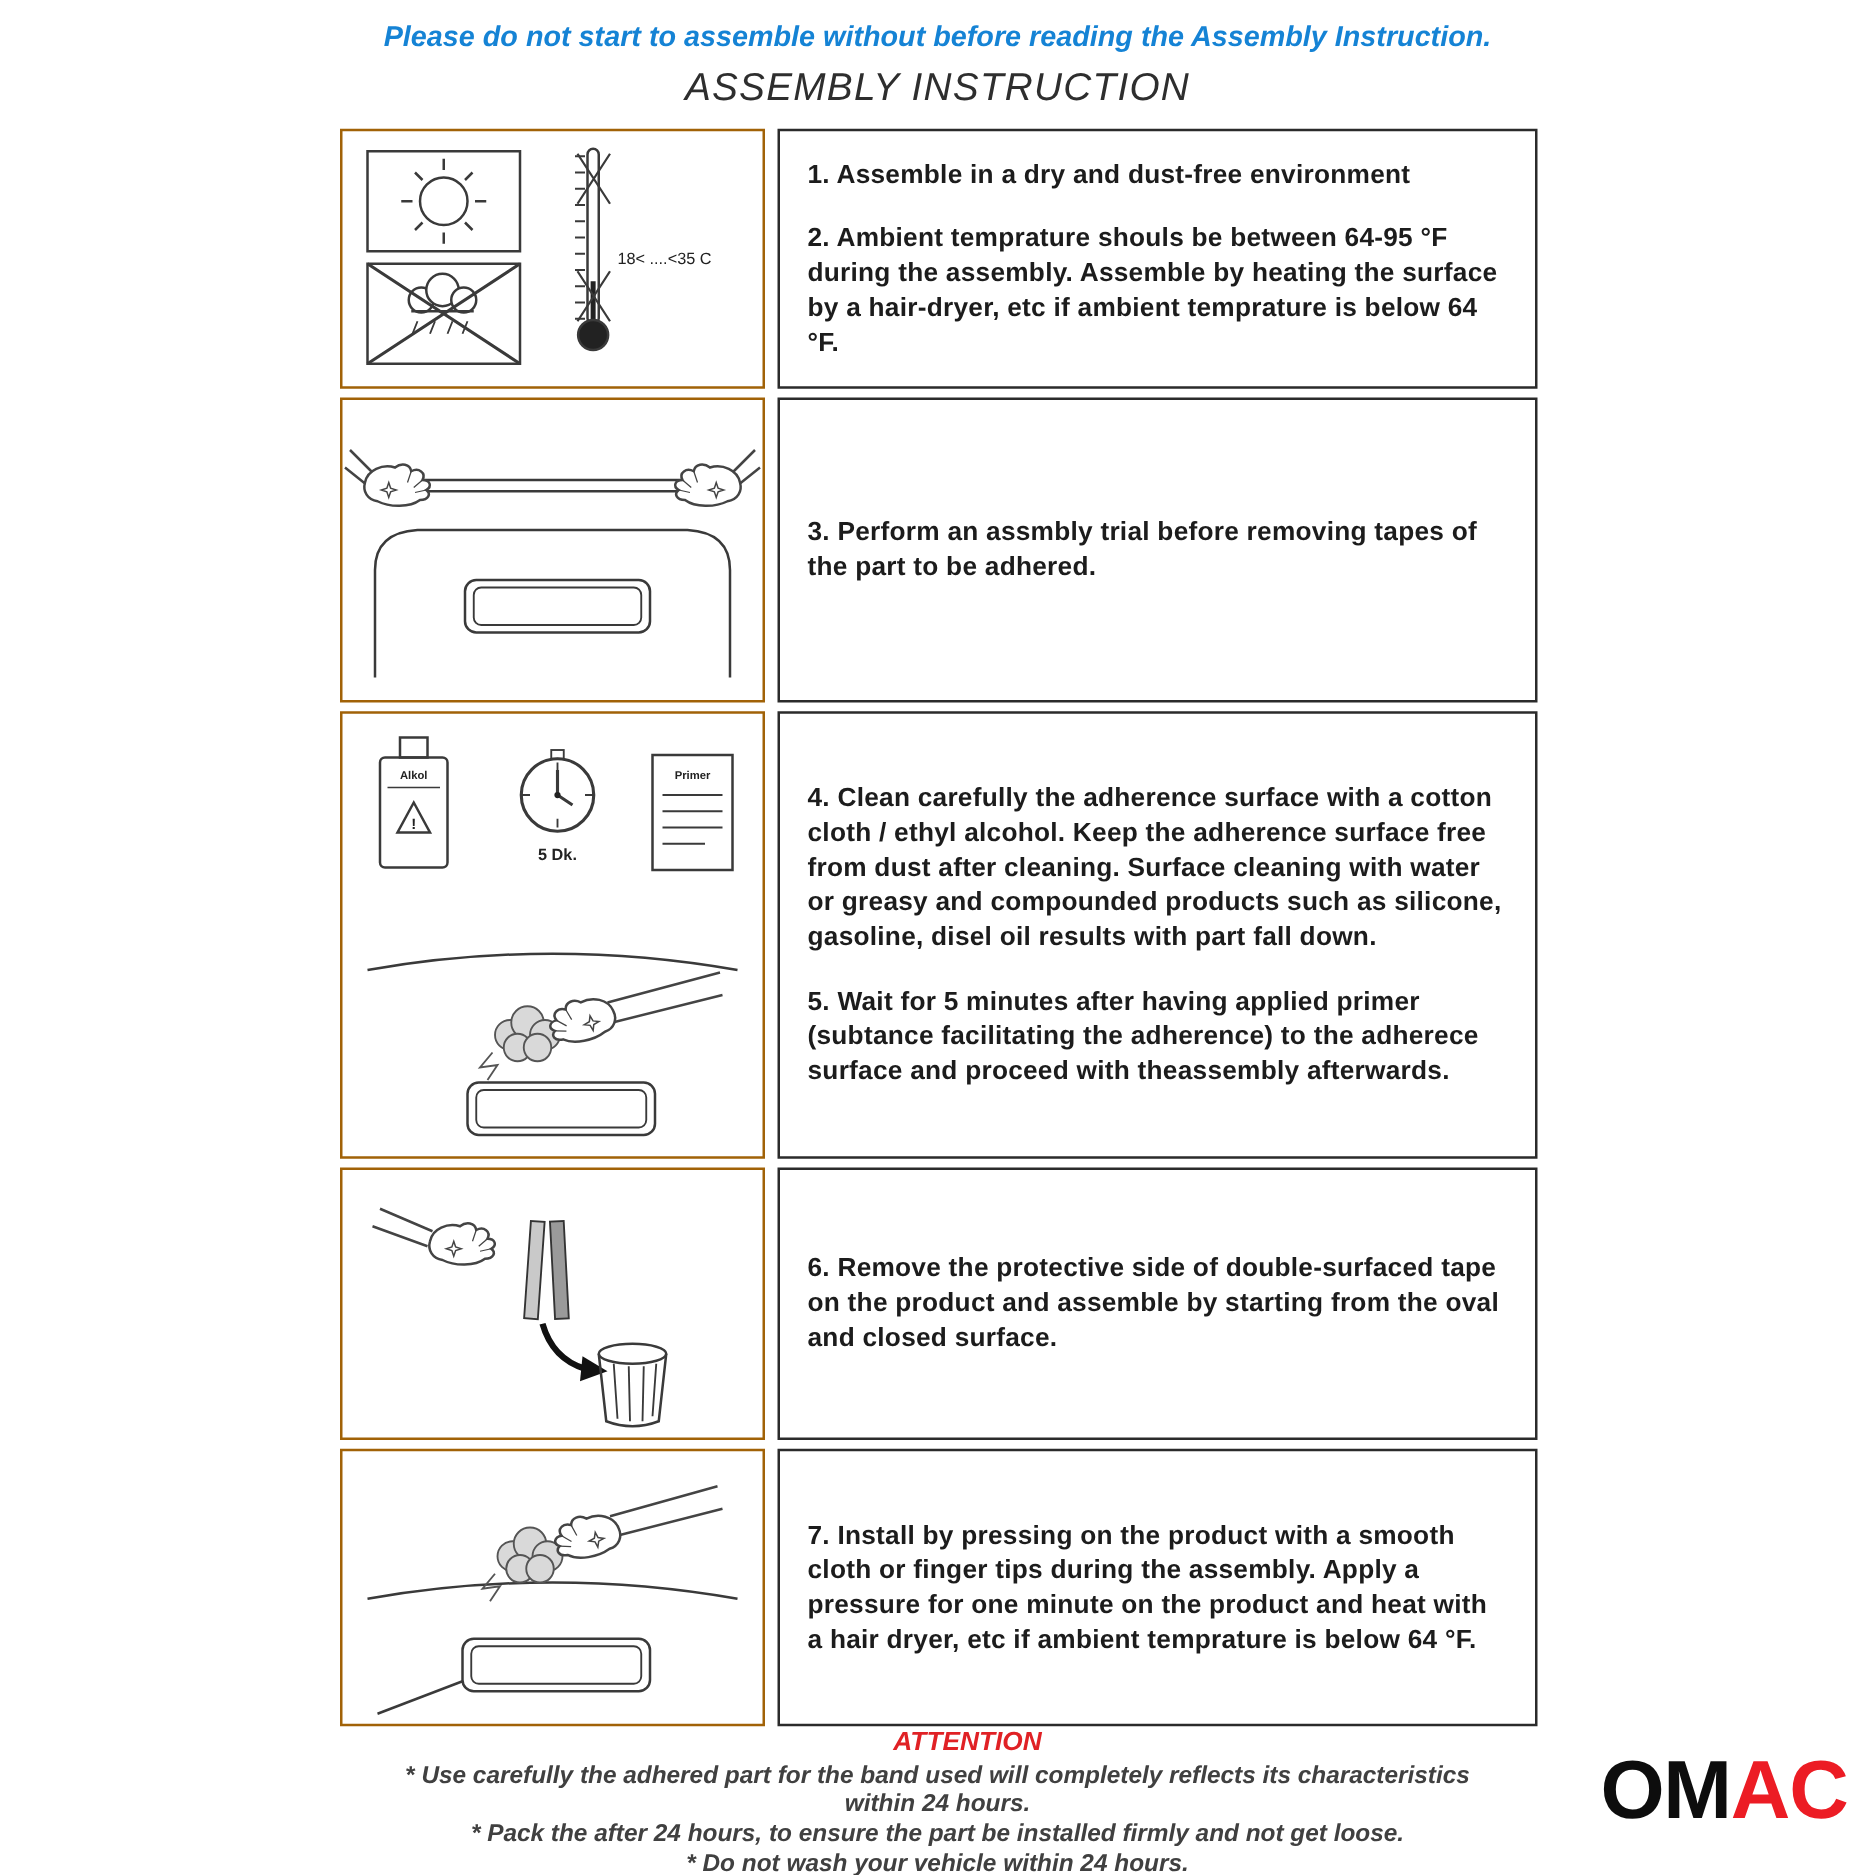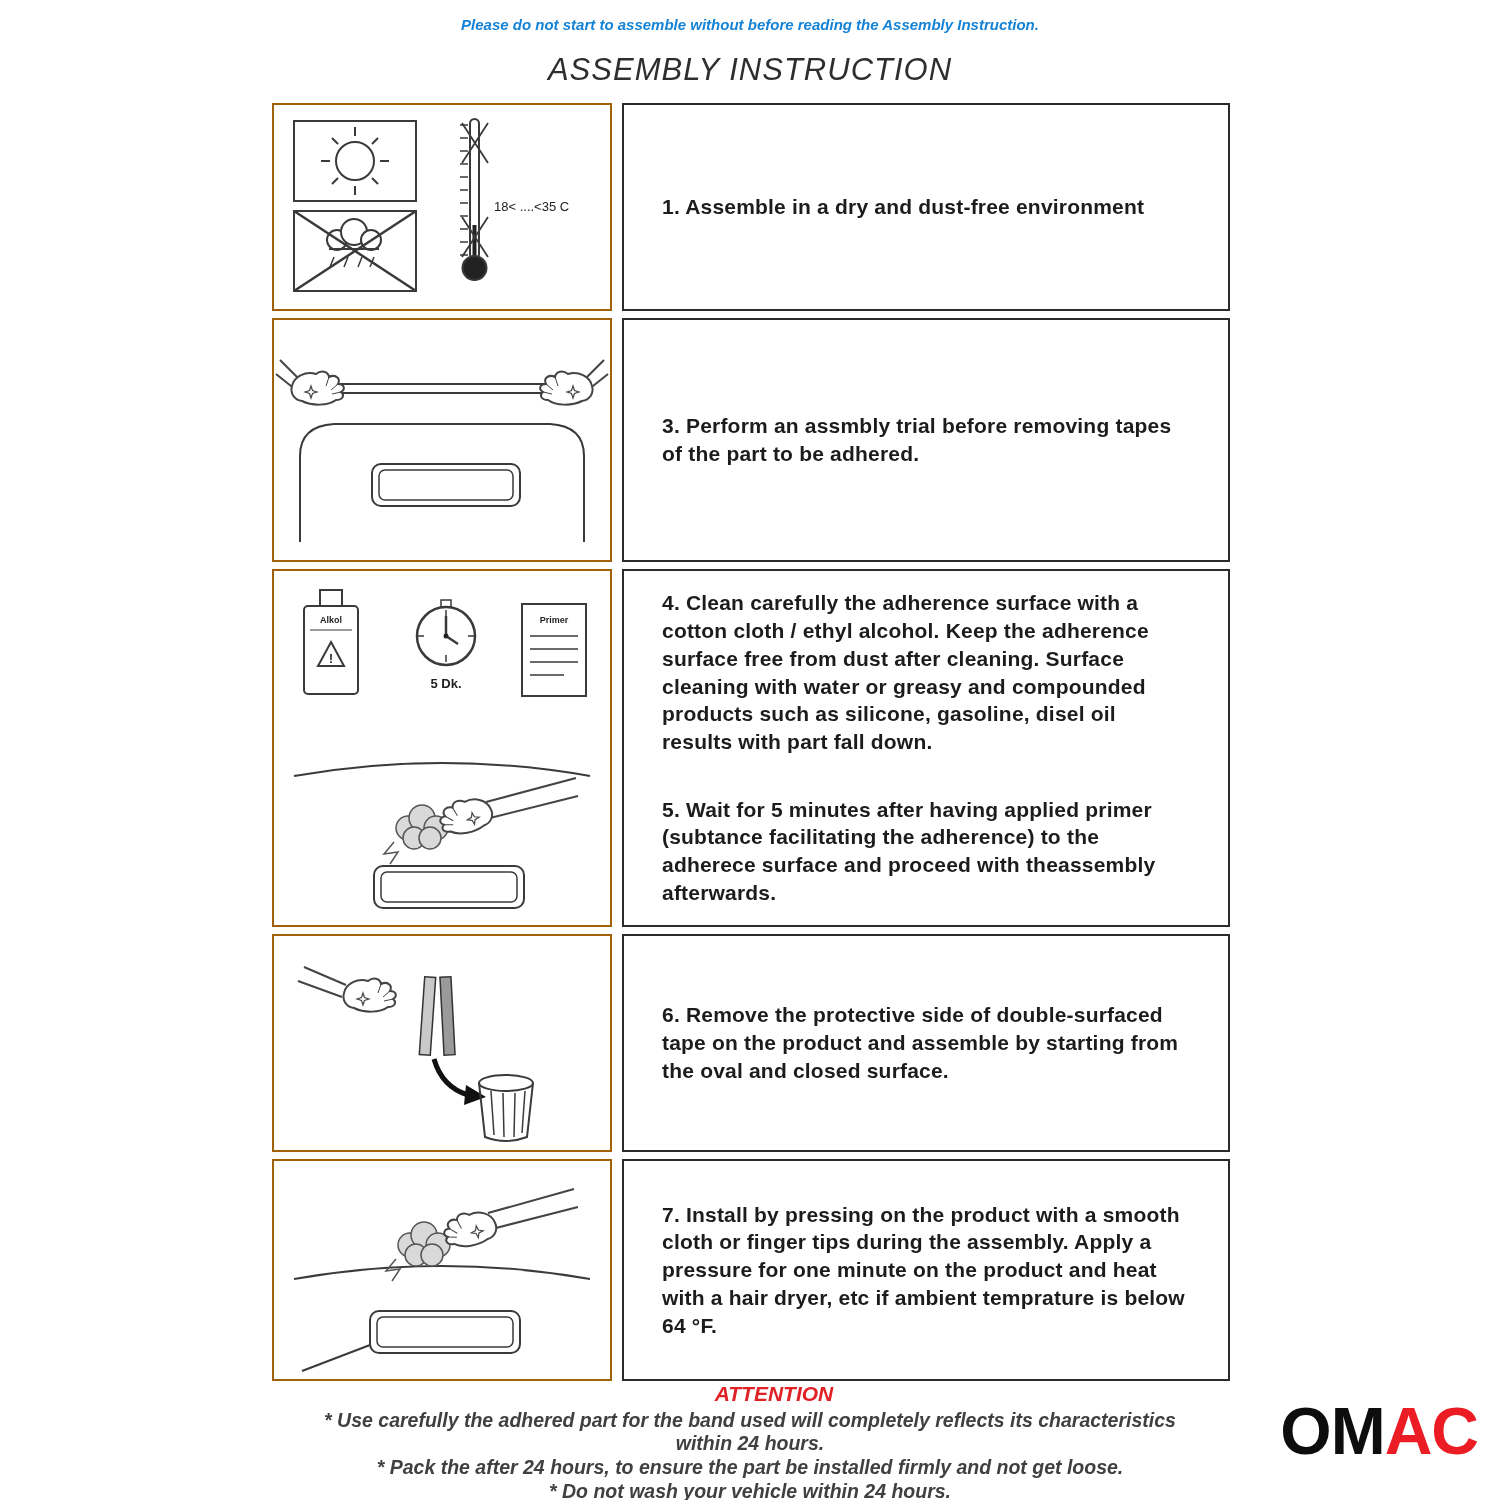--- a/index.html
+++ b/index.html
@@ -9,21 +9,21 @@
     height: 1500px;
     background: #ffffff;
     font-family: "Liberation Sans", sans-serif;
     overflow: hidden;
   }
   .notice {
     position: absolute;
     top: 16px; left: 0;
     width: 100%;
     text-align: center;
-    font-size: 15px;
+    font-size: 23px;
     font-weight: bold;
     font-style: italic;
     color: var(--notice-blue, #1583d5);
   }
   .page-title {
     position: absolute;
     top: 52px; left: 0;
     width: 100%;
     text-align: center;
     font-size: 31px;
@@ -61,21 +61,21 @@
     flex: 1;
     border: 2px solid #2b2b2b;
     box-sizing: border-box;
     padding: 12px 22px;
     display: flex;
     flex-direction: column;
     justify-content: center;
     overflow: hidden;
   }
   .text-box p {
-    margin: 16px;
+    margin: 0;
     font-size: 21px;
     font-weight: bold;
     line-height: 1.32;
     color: #1c1c1c;
     letter-spacing: 0.2px;
   }
   .text-box p + p { margin-top: 24px; }
   .attention {
     position: absolute;
     top: 1382px; left: 0;
@@ -157,20 +157,21 @@
             <rect x="198.5" y="120" width="4" height="36" fill="#222222" stroke="none"></rect>
             <circle cx="200.5" cy="163" r="12" fill="#222222"></circle>
             <path d="M186,20 h8 M186,33 h8 M186,46 h8 M186,59 h8 M186,72 h8 M186,85 h8 M186,98 h8 M186,111 h8 M186,124 h8 M186,137 h8 M186,150 h8" stroke-width="1.5"></path>
             <path d="M188,18 L214,58 M214,18 L188,58 M188,112 L214,152 M214,112 L188,152" stroke-width="1.8"></path>
           </g>
           <text x="220" y="106" font-size="13" fill="#222222">18&lt; ....&lt;35 C</text>
         </svg>
       </div>
       <div class="text-box">
         <p>1. Assemble in a dry and dust-free environment</p>
+        <p>2. Ambient temprature shouls be between 64-95 °F during the assembly. Assemble by heating the surface by a hair-dryer, etc if ambient temprature is below 64 °F.</p>
       </div>
     </div>
 
     <div class="row h2">
       <div class="figure-box">
         <svg width="336" height="212" viewBox="0 0 336 212">
           <path d="M26,208 V122 Q26,92 60,90 L276,90 Q310,92 310,122 V208" fill="none" stroke="#3a3a3a" stroke-width="2"></path>
           <g fill="none" stroke="#3a3a3a" stroke-width="2">
             <rect x="98" y="130" width="148" height="42" rx="9"></rect>
             <rect x="105" y="136" width="134" height="30" rx="6" stroke-width="1.5"></rect>

